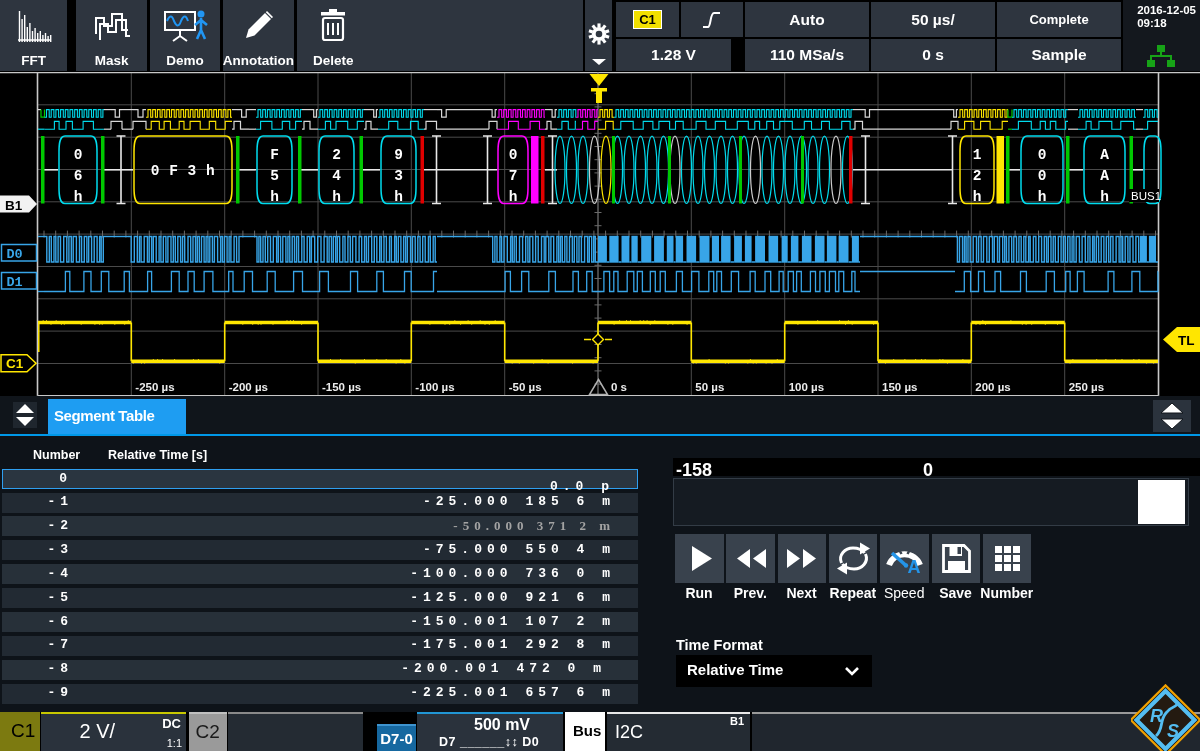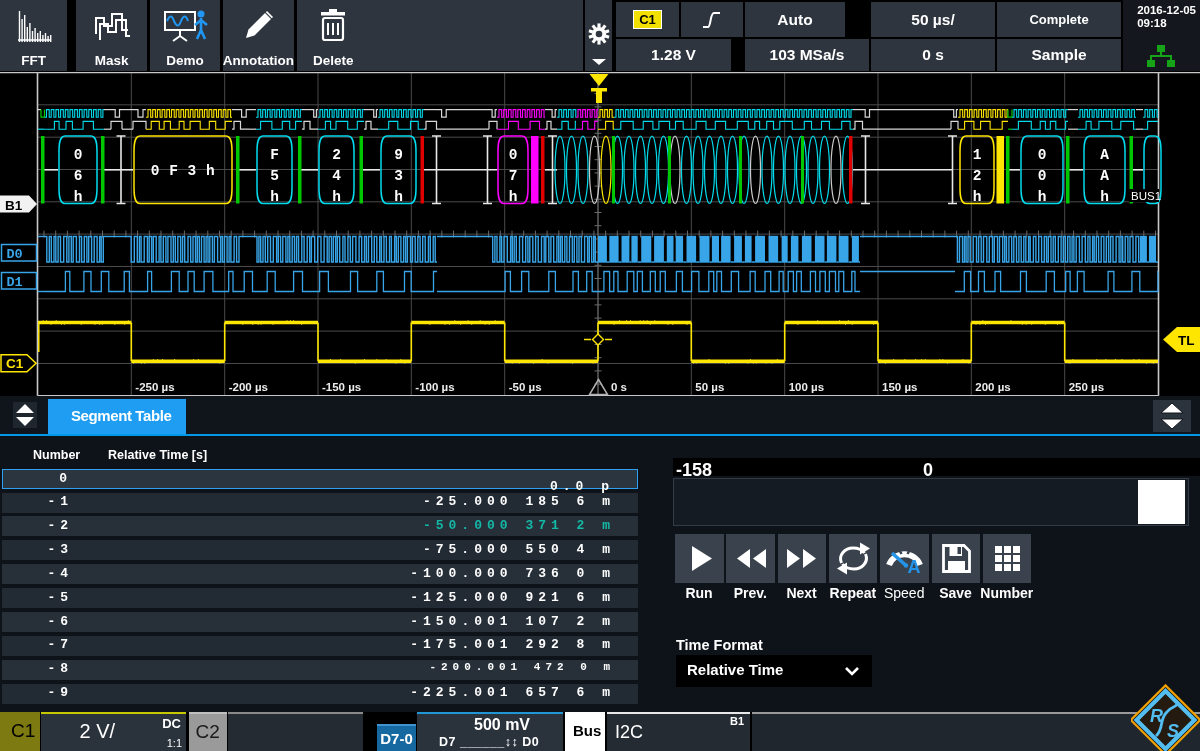--- a/index.html
+++ b/index.html
@@ -77,25 +77,25 @@
 <div style="width:0;height:0;border-left:7px solid transparent;border-right:7px solid transparent;border-top:6px solid #fff;margin-top:8px"></div>
 </div>
 <div class="cell ctr" style="left:616px;top:2px;width:63px;height:35px;font-size:15.5px;font-weight:bold;">
     <div style="background:#f2e000;color:#000;padding:1px 5px;border:1.5px solid #fff;font-size:13px;font-weight:bold">C1</div>
   </div>
 <div class="cell ctr" style="left:681px;top:2px;width:62px;height:35px;font-size:15.5px;font-weight:bold;">
     <svg width="30" height="30" viewBox="0 0 30 30">
       <path d="M6,22 H11 C14,22 13,8 17,8 H23" stroke="#fff" stroke-width="2" fill="none"></path>
     </svg>
   </div>
-<div class="cell ctr" style="left:745px;top:2px;width:100px;height:35px;font-size:15.5px;font-weight:bold;">Auto</div>
+<div class="cell ctr" style="left:745px;top:2px;width:124px;height:35px;font-size:15.5px;font-weight:bold;">Auto</div>
 <div class="cell ctr" style="left:871px;top:2px;width:124px;height:35px;font-size:15.5px;font-weight:bold;">50 µs/</div>
 <div class="cell ctr" style="left:997px;top:2px;width:124px;height:35px;font-size:13px;font-weight:bold;">Complete</div>
 <div class="cell ctr" style="left:616px;top:39px;width:115px;height:32px;font-size:15.5px;font-weight:bold;">1.28 V</div>
-<div class="cell ctr" style="left:745px;top:39px;width:124px;height:32px;font-size:15.5px;font-weight:bold;">103 MSa/s</div>
+<div class="cell ctr" style="left:745px;top:39px;width:124px;height:32px;font-size:15.5px;font-weight:bold;">110 MSa/s</div>
 <div class="cell ctr" style="left:871px;top:39px;width:124px;height:32px;font-size:15.5px;font-weight:bold;">0 s</div>
 <div class="cell ctr" style="left:997px;top:39px;width:124px;height:32px;font-size:15.5px;font-weight:bold;">Sample</div>
 <div class="abs" style="left:1123px;top:0;width:77px;height:71px;background:#14181e;color:#fff">
 <div class="abs" style="right:4px;top:4px;font-size:11.5px;font-weight:bold;text-align:left;line-height:13px">2016-12-05<br>09:18</div>
 <div class="abs" style="right:22px;top:44px"><svg width="34" height="26" viewBox="0 0 34 26">
         <rect x="13" y="1" width="8" height="7" fill="#17a317"></rect>
         <rect x="3" y="16" width="8" height="7" fill="#17a317"></rect>
         <rect x="23" y="16" width="8" height="7" fill="#17a317"></rect>
         <path d="M17,8 V12 M7,16 V12 H27 V16" stroke="#17a317" stroke-width="2" fill="none"></path>
       </svg></div>
@@ -374,21 +374,21 @@
 <text x="1068.7" y="391" fill="#ececec" font-family="Liberation Sans, sans-serif" font-size="11.5" font-weight="600">250 µs</text>
 <text x="611" y="391" fill="#ececec" font-family="Liberation Sans, sans-serif" font-size="11.5" font-weight="600">0 s</text>
 </svg>
 <div class="abs" style="left:0;top:396px;width:1200px;height:40px;background:#10151b">
 <div class="abs ctr" style="left:13px;top:6px;width:24px;height:26px;background:#1f262e">
       <svg width="24" height="26" viewBox="0 0 24 26">
         <polygon points="12,2 21,11 3,11" fill="#fff"></polygon>
         <polygon points="12,24 21,15 3,15" fill="#fff"></polygon>
       </svg>
     </div>
-<div class="abs" style="left:48px;top:3px;width:138px;height:35px;background:#1e9df2;color:#fff;font-size:15px;font-weight:bold;line-height:33px;padding-left:23px;letter-spacing:-0.4px">Segment Table</div>
+<div class="abs" style="left:48px;top:3px;width:138px;height:35px;background:#1e9df2;color:#fff;font-size:15px;font-weight:bold;line-height:33px;padding-left:6px;letter-spacing:-0.4px">Segment Table</div>
 <div class="abs ctr" style="left:1153px;top:4px;width:38px;height:32px;background:#2b333d">
       <svg width="30" height="32" viewBox="0 0 30 32">
         <polygon points="15,3 26,13 4,13" fill="#fff" stroke="#10151b" stroke-width="1"></polygon>
         <polygon points="15,29 26,19 4,19" fill="#fff" stroke="#10151b" stroke-width="1"></polygon>
       </svg>
     </div>
 <div class="abs" style="left:0;top:37.5px;width:1200px;height:2.5px;background:#0098e8"></div>
 </div>
 <div class="abs" style="left:0;top:436px;width:1200px;height:276px;background:#0e1319">
 <div class="abs" style="left:33px;top:12px;color:#fff;font-size:12.5px;font-weight:bold">Number</div>
@@ -396,21 +396,21 @@
 <div class="abs" style="left:2px;top:32.6px;width:636px;height:20px;background:#2a3540;border:1.5px solid #2f9ff0">
 <div class="abs" style="right:565px;top:1.5px;color:#fff;font-family:'Liberation Mono',monospace;font-size:13px;font-weight:bold;letter-spacing:5px;white-space:nowrap">0</div>
 <div class="abs" style="right:23px;top:9px;color:#fff;font-family:'Liberation Mono',monospace;font-size:13px;font-weight:bold;letter-spacing:5px;white-space:nowrap">0.0 p</div>
 </div>
 <div class="abs" style="left:2px;top:56.5px;width:636px;height:20px;background:#222a33">
 <div class="abs" style="right:565px;top:1.5px;color:#fff;font-family:'Liberation Mono',monospace;font-size:13px;font-weight:bold;letter-spacing:5px;white-space:nowrap">-1</div>
 <div class="abs" style="right:23px;top:1.5px;color:#fff;font-family:'Liberation Mono',monospace;font-size:13px;font-weight:bold;letter-spacing:5px;white-space:nowrap">-25.000 185 6 m</div>
 </div>
 <div class="abs" style="left:2px;top:80.4px;width:636px;height:20px;background:#273039">
 <div class="abs" style="right:565px;top:1.5px;color:#fff;font-family:'Liberation Mono',monospace;font-size:13px;font-weight:bold;letter-spacing:5px;white-space:nowrap">-2</div>
-<div class="abs" style="right:23px;top:1.5px;color:#14b8a6;font-family:Liberation Mono, monospace;font-size:13px;font-weight:bold;letter-spacing:5px;white-space:nowrap">-50.000 371 2 m</div>
+<div class="abs" style="right:23px;top:1.5px;color:#a3a3a3;font-family:Liberation Serif, serif;font-size:13px;font-weight:bold;letter-spacing:5px;white-space:nowrap">-50.000 371 2 m</div>
 </div>
 <div class="abs" style="left:2px;top:104.3px;width:636px;height:20px;background:#222a33">
 <div class="abs" style="right:565px;top:1.5px;color:#fff;font-family:'Liberation Mono',monospace;font-size:13px;font-weight:bold;letter-spacing:5px;white-space:nowrap">-3</div>
 <div class="abs" style="right:23px;top:1.5px;color:#fff;font-family:'Liberation Mono',monospace;font-size:13px;font-weight:bold;letter-spacing:5px;white-space:nowrap">-75.000 550 4 m</div>
 </div>
 <div class="abs" style="left:2px;top:128.2px;width:636px;height:20px;background:#273039">
 <div class="abs" style="right:565px;top:1.5px;color:#fff;font-family:'Liberation Mono',monospace;font-size:13px;font-weight:bold;letter-spacing:5px;white-space:nowrap">-4</div>
 <div class="abs" style="right:23px;top:1.5px;color:#fff;font-family:'Liberation Mono',monospace;font-size:13px;font-weight:bold;letter-spacing:5px;white-space:nowrap">-100.000 736 0 m</div>
 </div>
 <div class="abs" style="left:2px;top:152.1px;width:636px;height:20px;background:#222a33">
@@ -420,21 +420,21 @@
 <div class="abs" style="left:2px;top:176.0px;width:636px;height:20px;background:#273039">
 <div class="abs" style="right:565px;top:1.5px;color:#fff;font-family:'Liberation Mono',monospace;font-size:13px;font-weight:bold;letter-spacing:5px;white-space:nowrap">-6</div>
 <div class="abs" style="right:23px;top:1.5px;color:#fff;font-family:'Liberation Mono',monospace;font-size:13px;font-weight:bold;letter-spacing:5px;white-space:nowrap">-150.001 107 2 m</div>
 </div>
 <div class="abs" style="left:2px;top:199.9px;width:636px;height:20px;background:#222a33">
 <div class="abs" style="right:565px;top:1.5px;color:#fff;font-family:'Liberation Mono',monospace;font-size:13px;font-weight:bold;letter-spacing:5px;white-space:nowrap">-7</div>
 <div class="abs" style="right:23px;top:1.5px;color:#fff;font-family:'Liberation Mono',monospace;font-size:13px;font-weight:bold;letter-spacing:5px;white-space:nowrap">-175.001 292 8 m</div>
 </div>
 <div class="abs" style="left:2px;top:223.8px;width:636px;height:20px;background:#273039">
 <div class="abs" style="right:565px;top:1.5px;color:#fff;font-family:'Liberation Mono',monospace;font-size:13px;font-weight:bold;letter-spacing:5px;white-space:nowrap">-8</div>
-<div class="abs" style="right:23px;top:1.5px;color:#fff;font-family:'Liberation Mono',monospace;font-size:11px;font-weight:bold;letter-spacing:5px;white-space:nowrap">-200.001 472 0 m</div>
+<div class="abs" style="right:32px;top:1.5px;color:#fff;font-family:'Liberation Mono',monospace;font-size:13px;font-weight:bold;letter-spacing:5px;white-space:nowrap">-200.001 472 0 m</div>
 </div>
 <div class="abs" style="left:2px;top:247.7px;width:636px;height:20px;background:#222a33">
 <div class="abs" style="right:565px;top:1.5px;color:#fff;font-family:'Liberation Mono',monospace;font-size:13px;font-weight:bold;letter-spacing:5px;white-space:nowrap">-9</div>
 <div class="abs" style="right:23px;top:1.5px;color:#fff;font-family:'Liberation Mono',monospace;font-size:13px;font-weight:bold;letter-spacing:5px;white-space:nowrap">-225.001 657 6 m</div>
 </div>
 <div class="abs" style="left:673px;top:22px;width:576px;height:18px;background:#000000;color:#fff;font-size:18px;font-weight:bold">
 <span class="abs" style="left:3px;top:2px">-158</span>
       <span class="abs" style="left:250px;top:2px">0</span>
       <span class="abs" style="right:4px;top:2px">0</span>
     </div>

